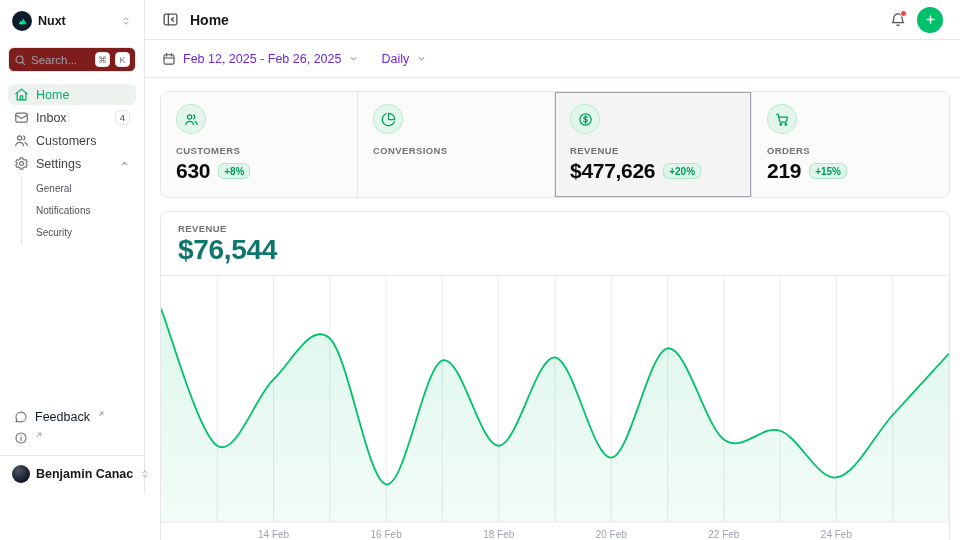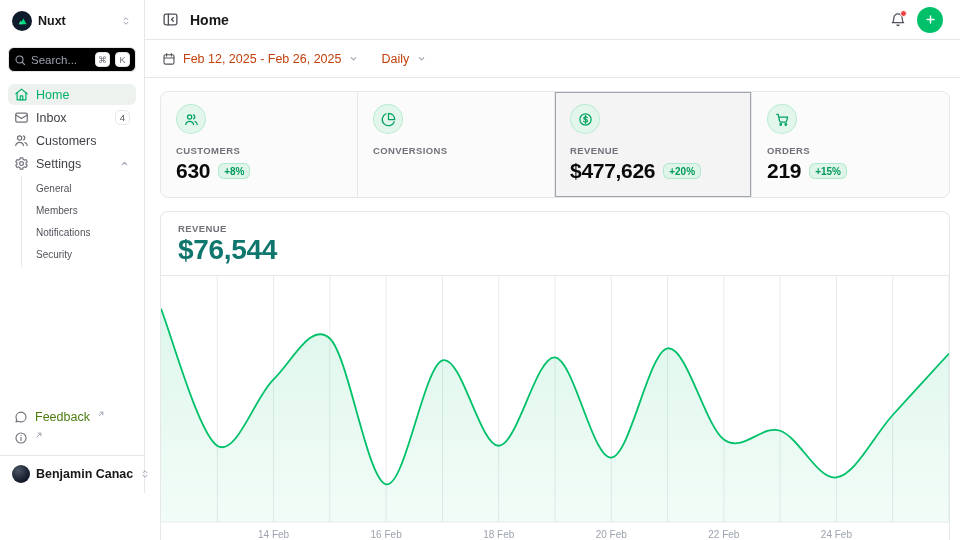--- a/index.html
+++ b/index.html
@@ -9,40 +9,40 @@
 
   
   aside { width:145px; border-right:1px solid #e5e7eb; display:flex; flex-direction:column;
     justify-content:space-between; padding:10px 8px 8px; background:#fff; }
   .team-row { display:flex; align-items:center; gap:6px; padding:0 4px; height:22px; cursor:pointer; }
   .logo-circle { width:20px; height:20px; border-radius:50%; background:#0e1b2c; display:flex;
     align-items:center; justify-content:center; flex:none; }
   .team-name { font-size:12.5px; font-weight:700; flex:1; }
   .muted-ic { color:#9ca3af; display:flex; }
   .search-box { margin-top:15px; height:25px; border:1px solid #e5e7eb; border-radius:6px;
-    display:flex; align-items:center; gap:5px; padding:0 5px; color:#9ca3af; background:#000000; cursor:pointer; }
+    display:flex; align-items:center; gap:5px; padding:0 5px; color:#9ca3af; background:#7f1d1d; cursor:pointer; }
   .search-box .ph { font-size:11.5px; color:#9ca3af; flex:1; }
   kbd { min-width:15px; height:15px; border:1px solid #e5e7eb; border-radius:4px; font-size:9px;
     color:#71717a; display:flex; align-items:center; justify-content:center; padding:0 2px;
     font-family:inherit; background:#fff; }
   nav { margin-top:12px; display:flex; flex-direction:column; gap:2px; }
   .nav-item { display:flex; align-items:center; gap:7px; height:21px; padding:0 6px;
     border-radius:6px; font-size:12.5px; color:#3f3f46; font-weight:500; cursor:pointer; }
   .nav-item .nicon { width:15px; height:15px; color:#71717a; display:flex; flex:none; }
   .nav-item.active { background:#eef2ef; color:#00b169; }
   .nav-item.active .nicon { color:#00b169; }
   .nav-item .lab { flex:1; }
   .badge-count { font-size:9.5px; border:1px solid #e5e7eb; border-radius:5px; padding:0 4px;
     height:15px; line-height:14px; color:#52525b; background:#fff; }
   .sub-list { margin-left:13px; border-left:1px solid #e5e7eb; display:flex; flex-direction:column; gap:1px; padding:2px 0; }
   .sub-item { font-size:10px; color:#52525b; height:21px; display:flex; align-items:center;
     padding-left:14px; cursor:pointer; font-weight:500; }
   .side-bottom { display:flex; flex-direction:column; }
   .foot-item { display:flex; align-items:flex-start; gap:7px; min-height:21px; padding:2px 6px;
-    font-size:12.5px; color:#4d7c0f; font-weight:500; cursor:pointer; align-items:center; }
+    font-size:12.5px; color:#0f172a; font-weight:500; cursor:pointer; align-items:center; }
   .foot-item .nicon { width:14px; height:14px; color:#71717a; display:flex; flex:none; }
   .ext-ic { color:#9ca3af; display:flex; margin-top:-6px; }
   .user-sep { border-top:1px solid #e5e7eb; margin:7px -8px 0; }
   .user-row { display:flex; align-items:center; gap:6px; padding:9px 4px 2px; cursor:pointer; }
   .avatar { width:18px; height:18px; border-radius:50%; flex:none;
     background:radial-gradient(circle at 35% 30%, #4b5563 0%, #111827 70%); }
   .user-name { font-size:12.5px; font-weight:700; flex:1; color:#18181b; white-space:nowrap; }
 
   
   main { flex:1; display:flex; flex-direction:column; min-width:0; }
@@ -52,21 +52,21 @@
   .topbar-title { font-size:14px; font-weight:700; }
   .spacer { flex:1; }
   .bell-wrap { position:relative; }
   .dot { position:absolute; top:-2px; right:-1px; width:7px; height:7px; border-radius:50%;
     background:#ef4444; border:1.5px solid #fff; }
   .plus-btn { width:26px; height:26px; border-radius:50%; background:#00C16A; color:#fff;
     display:flex; align-items:center; justify-content:center; border:none; cursor:pointer; }
   .toolbar { height:38px; border-bottom:1px solid #e5e7eb; display:flex; align-items:center;
     gap:22px; padding:0 17px; flex:none; }
   .tool-btn { display:flex; align-items:center; gap:7px; font-size:12.5px; font-weight:500;
-    color:#c2410c; background:none; border:none; cursor:pointer; font-family:inherit; }
+    color:#6d28d9; background:none; border:none; cursor:pointer; font-family:inherit; }
   .tool-btn .nicon { display:flex; color:#52525b; }
   .chev { display:flex; color:#9ca3af; }
 
   .content { flex:1; padding:13px 10px 0 15px; }
 
   
   .stats { display:grid; grid-template-columns:repeat(4,1fr); border:1px solid #e5e7eb;
     border-radius:8px; background:#fbfbfb; overflow:hidden; height:107px; }
   .stat-card { padding:12px 15px; border-right:1px solid #e5e7eb; cursor:pointer; }
   .stat-card:last-child { border-right:none; }
@@ -166,21 +166,20 @@
           </span>
           <span class="lab">Settings</span>
           <span class="muted-ic">
             <svg width="11" height="11" viewBox="0 0 24 24" fill="none" stroke="currentColor" stroke-width="2.2" stroke-linecap="round" stroke-linejoin="round">
                 <path d="m7 14.5 5-5 5 5"></path>
               </svg>
           </span>
         </div>
         <div class="sub-list">
           <div class="sub-item">General</div>
-          <div class="sub-item">Members</div>
           <div class="sub-item">Notifications</div>
           <div class="sub-item">Security</div>
         </div>
       </nav>
     </div>
 
     <div class="side-bottom">
       <div class="foot-item">
         <span class="nicon">
           <svg viewBox="0 0 24 24" fill="none" stroke="currentColor" stroke-width="1.9" stroke-linecap="round" stroke-linejoin="round">

